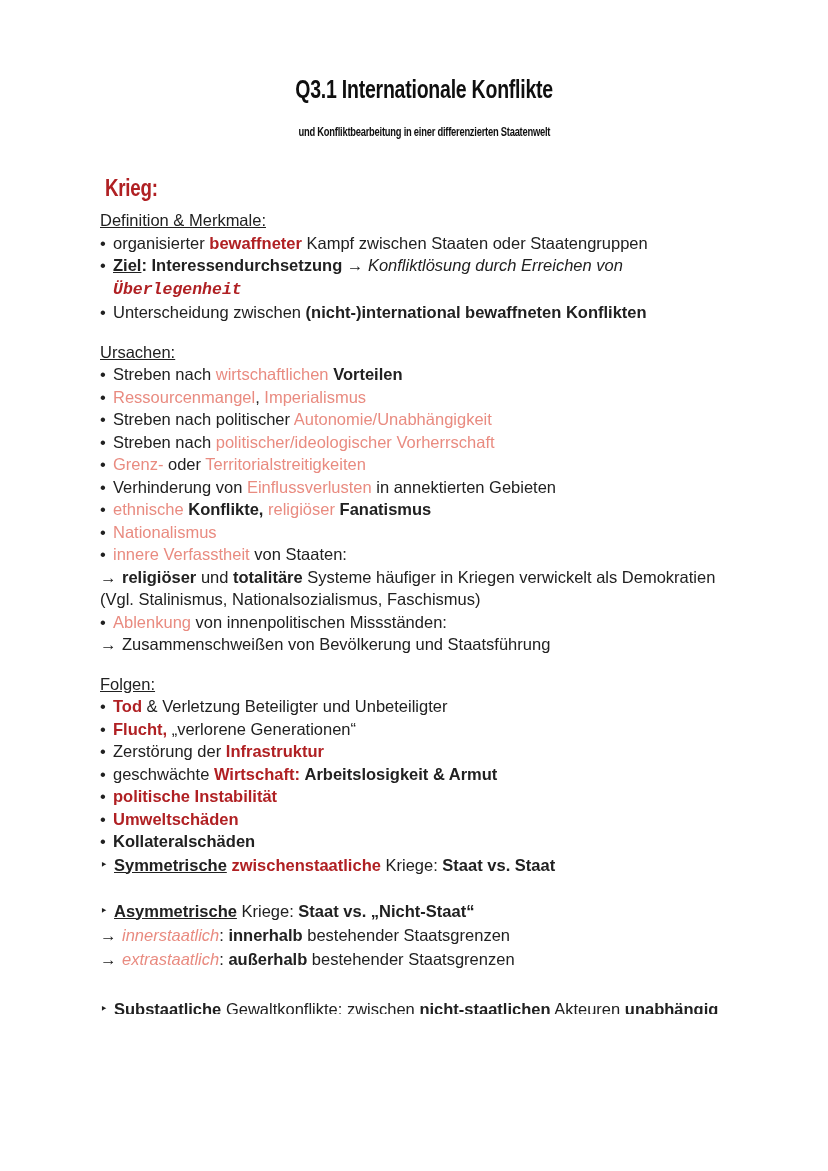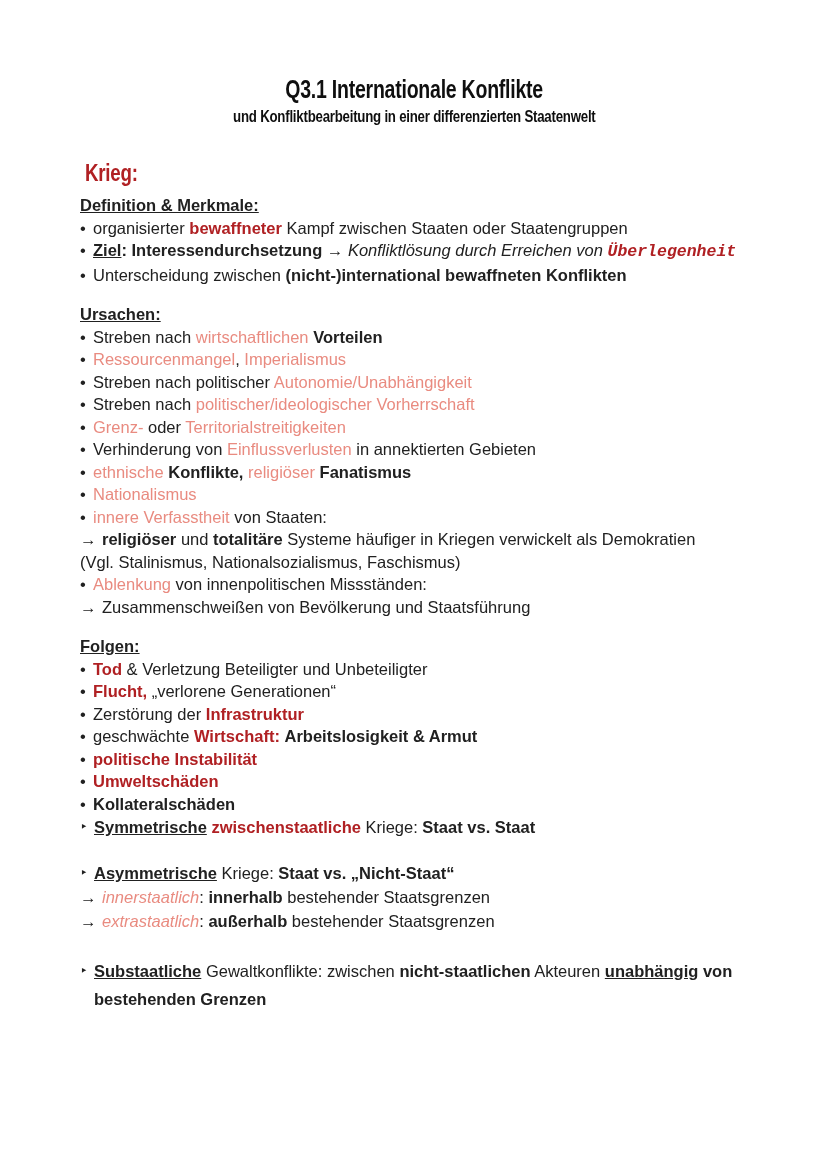--- a/index.html
+++ b/index.html
@@ -1,37 +1,37 @@
 <!DOCTYPE html>
 <html lang="de" style="--dark-red: #b02023; --salmon: #e98b80;"><head>
 <meta charset="utf-8">
 <style>
   html,body{margin:0;padding:0;background:#ffffff;}
   .page{
     position:relative;
     width:828px;height:1014px;
     box-sizing:border-box;
-    padding:74px 80px 0 80px;
+    padding:74px 80px 0 100px;
     background:#ffffff;
     font-family:"Liberation Sans","DejaVu Sans",sans-serif;
     font-size:16.5px;
     line-height:22.5px;
     color:#212121;
     overflow:hidden;
   }
   
   .title-block{text-align:center;}
   .title-main{margin:0;font-size:25px;line-height:30px;font-weight:700;color:#0f0f0f;}
-  .title-sub{margin:0;font-size:17px;line-height:26px;font-weight:700;color:#0f0f0f;}
+  .title-sub{margin:15px;font-size:12px;line-height:26px;font-weight:700;color:#0f0f0f;}
   .cond{display:inline-block;transform:scaleX(0.78);letter-spacing:-0.3px;white-space:nowrap;}
   .topic-heading{margin:28px 0 2px 5px;font-size:24px;line-height:30px;font-weight:700;color:var(--dark-red,#ab2124);}
   .topic-heading .cond{transform-origin:left center;}
 
   
-  .heading{font-weight:700;text-decoration:underline;margin-top:17px;}
+  .heading{font-weight:400;text-decoration:underline;margin-top:17px;}
   .heading:first-child{margin-top:6px;}
   .line{display:flex;align-items:flex-start;}
   .marker{flex:0 0 auto;}
   .m-bullet{width:13px;}
   .m-arrow{width:22px;}
   .m-triangle{width:14px;font-size:13px;}
   .m-none{width:0;overflow:hidden;}
   .line-content{flex:1 1 auto;}
 
   .kt{line-height:24px;}

